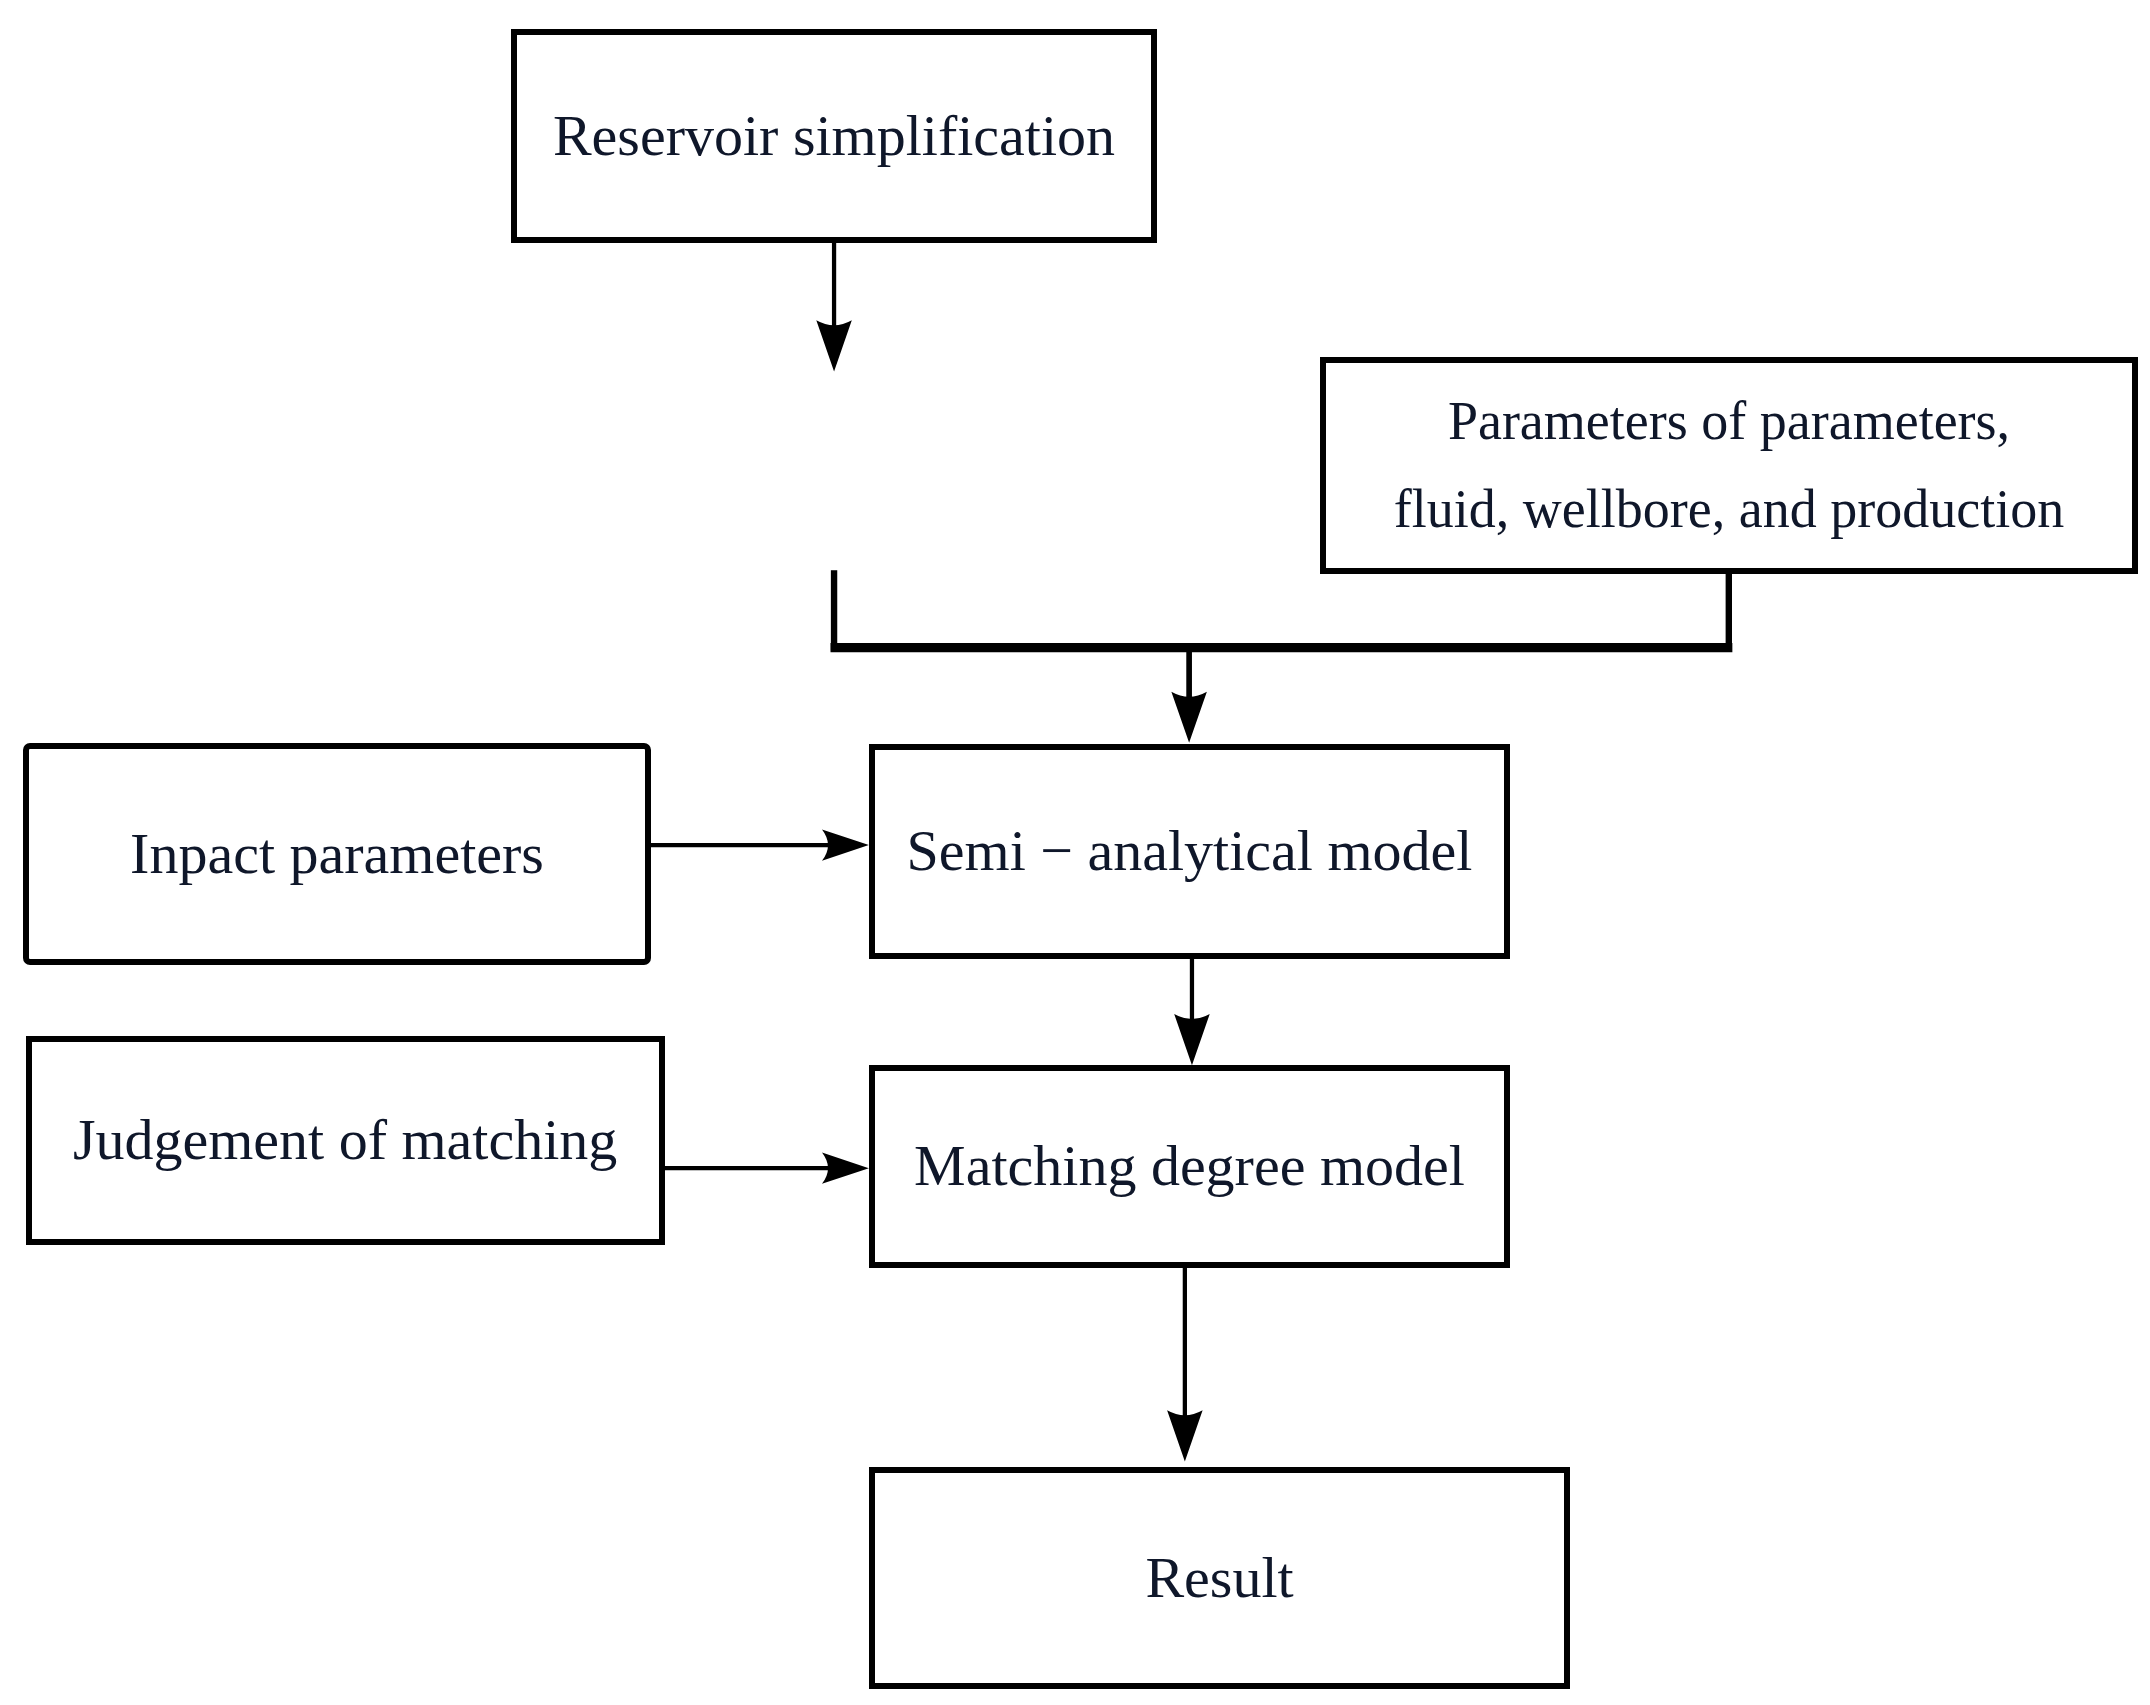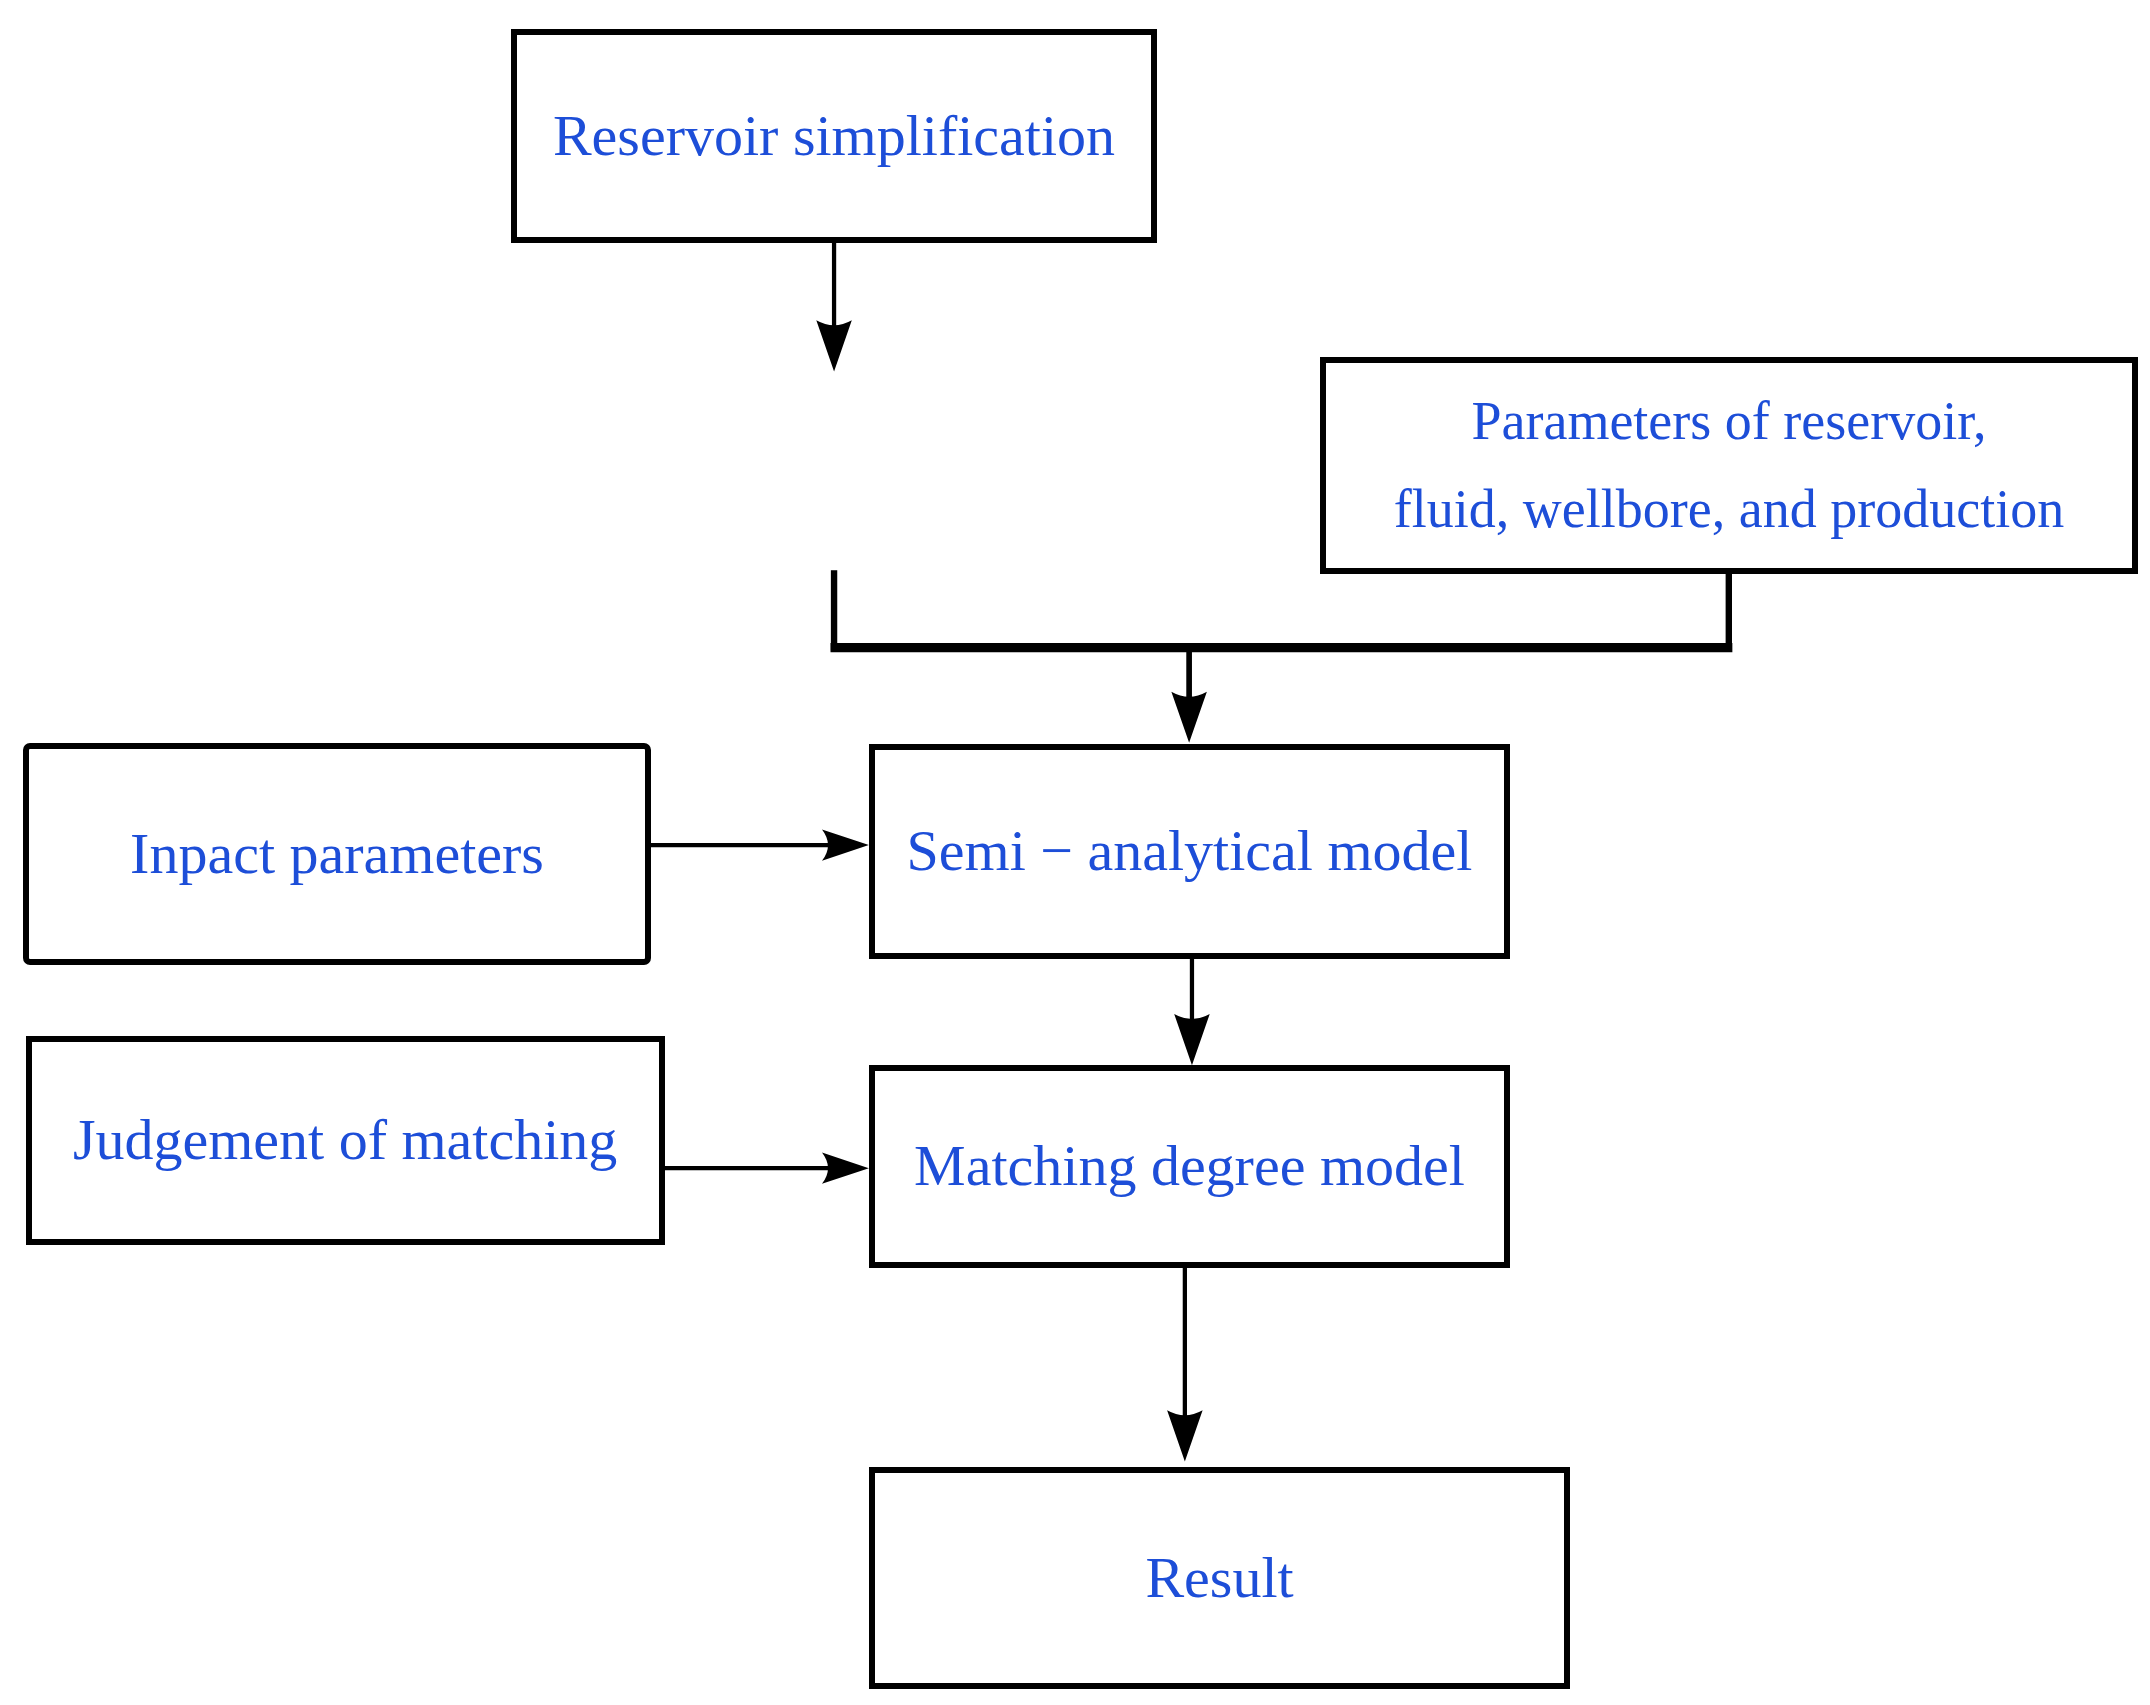--- a/index.html
+++ b/index.html
@@ -26,21 +26,21 @@
     position: absolute;
     box-sizing: border-box;
     border: 6.4px solid #000000;
     background: #ffffff;
     display: flex;
     align-items: center;
     justify-content: center;
     text-align: center;
   }
   .label {
-    color: #1d4ed8;
+    color: #0f172a;
     font-size: 58px;
     line-height: 1.35;
     white-space: pre-line;
   }
   .label.small {
     font-size: 54px;
     line-height: 1.62;
   }
   
   #n-reservoir   { left: 511px;  top: 29px;   width: 646px;  height: 214px; }
@@ -80,21 +80,21 @@
     <line x1="1668" y1="1784" x2="1668" y2="2012" stroke="#000000" stroke-width="6"></line>
     <path d="M 1668 2058 L 1643 1986 Q 1668 2000 1693 1986 Z" fill="#000000"></path>
   </svg>
 
   <div class="node" id="n-reservoir">
     <span class="label">Reservoir simplification</span>
   </div>
 
 
   <div class="node" id="n-parameters">
-    <span class="label small">Parameters of reservoir,
+    <span class="label small">Parameters of parameters,
 fluid, wellbore, and production</span>
   </div>
 
   <div class="node" id="n-inpact">
     <span class="label">Inpact parameters</span>
   </div>
 
   <div class="node" id="n-semi">
     <span class="label">Semi − analytical model</span>
   </div>

